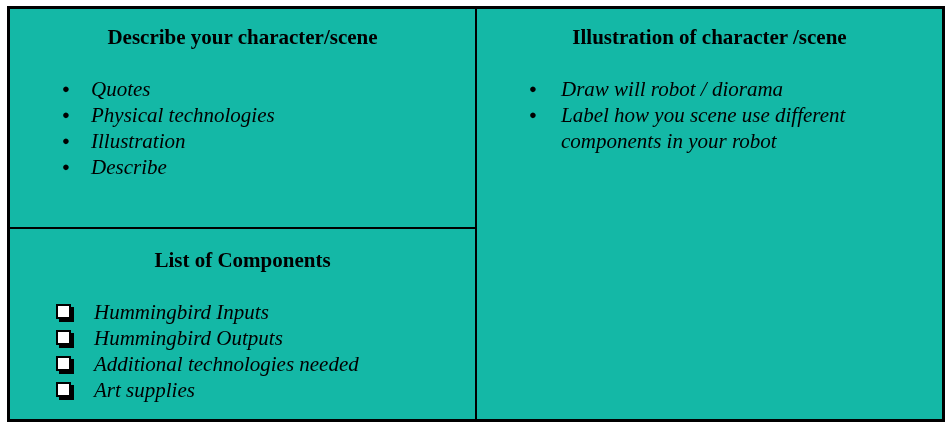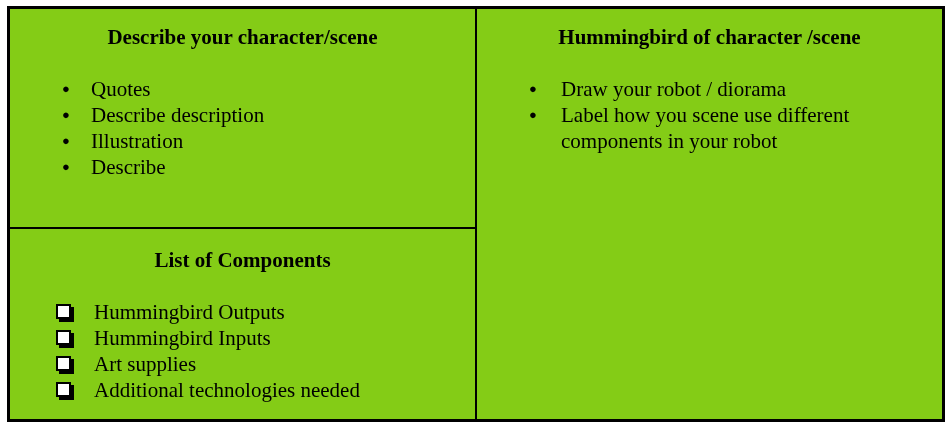--- a/index.html
+++ b/index.html
@@ -14,21 +14,21 @@
   }
   .frame {
     position: absolute;
     left: 7px;
     top: 6px;
     width: 938px;
     height: 416px;
     box-sizing: border-box;
     border: 3px solid #000000;
     display: flex;
-    background: #84cc16;
+    background: #14b8a6;
   }
   .col-left {
     width: 467px;
     box-sizing: border-box;
     border-right: 2px solid #000000;
     display: flex;
     flex-direction: column;
   }
   .col-right {
     flex: 1;
@@ -78,90 +78,90 @@
   }
   .checkbox {
     display: block;
     width: 11px;
     height: 11px;
     box-sizing: content-box;
     border: 2px solid #000000;
     background: #ffffff;
     box-shadow: 3px 3px 0 0 #000000;
   }
-  .item-text { flex: 1; }
+  .item-text { flex: 1; font-style: italic; }
 </style>
 </head>
 <body>
 
 <div class="page">
   <div class="frame">
 
     <div class="col-left">
 
       <div class="cell-describe">
         <div class="cell-title">Describe your character/scene</div>
         <div class="list bullets">
           <div class="item">
             <span class="bullet-marker">●</span>
             <span class="item-text">Quotes</span>
           </div>
           <div class="item">
             <span class="bullet-marker">●</span>
-            <span class="item-text">Describe description</span>
+            <span class="item-text">Physical technologies</span>
           </div>
           <div class="item">
             <span class="bullet-marker">●</span>
             <span class="item-text">Illustration</span>
           </div>
           <div class="item">
             <span class="bullet-marker">●</span>
             <span class="item-text">Describe</span>
           </div>
         </div>
       </div>
 
       <div class="cell-components">
         <div class="cell-title">List of Components</div>
         <div class="list checks">
           <div class="item">
             <span class="check-marker">
                 <span class="checkbox"></span>
               </span>
+            <span class="item-text">Hummingbird Inputs</span>
+          </div>
+          <div class="item">
+            <span class="check-marker">
+                <span class="checkbox"></span>
+              </span>
             <span class="item-text">Hummingbird Outputs</span>
           </div>
           <div class="item">
             <span class="check-marker">
                 <span class="checkbox"></span>
               </span>
-            <span class="item-text">Hummingbird Inputs</span>
+            <span class="item-text">Additional technologies needed</span>
           </div>
           <div class="item">
             <span class="check-marker">
                 <span class="checkbox"></span>
               </span>
             <span class="item-text">Art supplies</span>
           </div>
-          <div class="item">
-            <span class="check-marker">
-                <span class="checkbox"></span>
-              </span>
-            <span class="item-text">Additional technologies needed</span>
-          </div>
         </div>
       </div>
 
     </div>
 
     <div class="col-right">
-      <div class="cell-title">Hummingbird of character /scene</div>
+      <div class="cell-title">Illustration of character /scene</div>
       <div class="list bullets">
         <div class="item">
           <span class="bullet-marker">●</span>
-          <span class="item-text">Draw your robot / diorama</span>
+          <span class="item-text">Draw will robot / diorama</span>
         </div>
         <div class="item">
           <span class="bullet-marker">●</span>
           <span class="item-text">Label how you scene use different components in your robot</span>
         </div>
       </div>
     </div>
 
   </div>
 </div>

